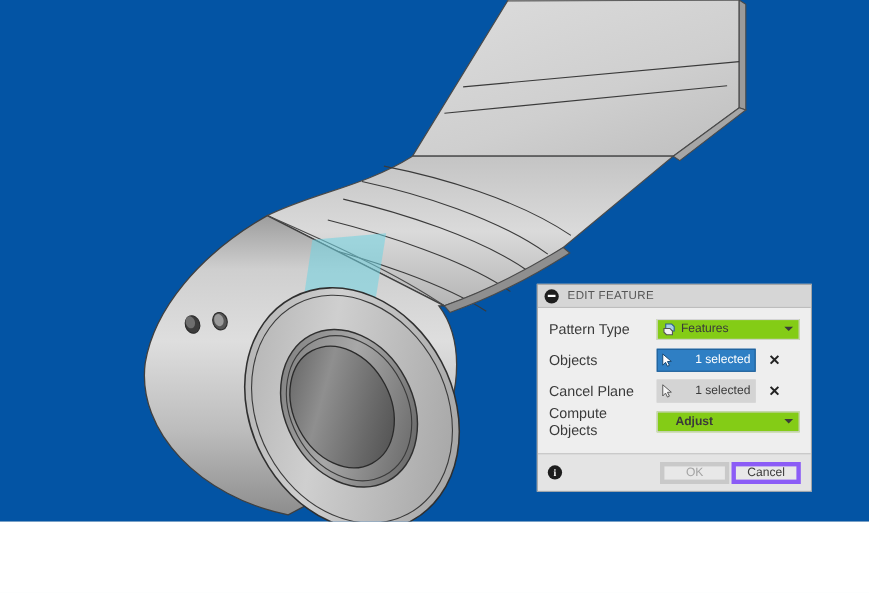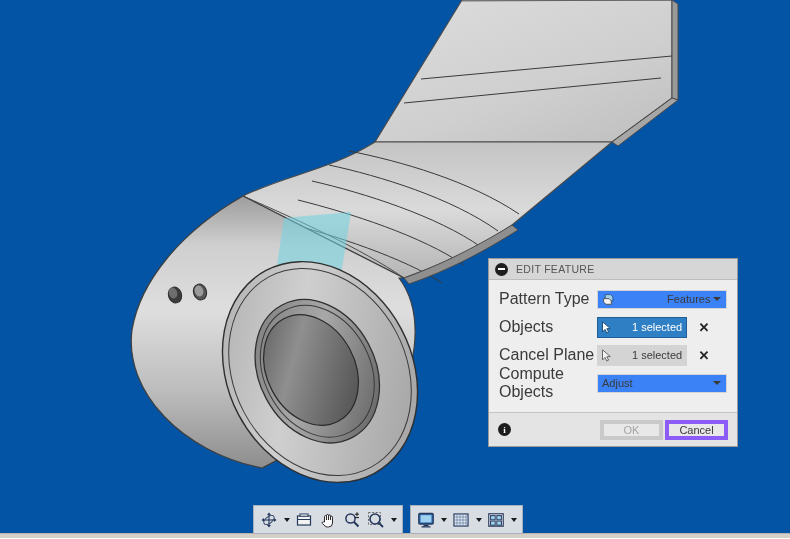--- a/index.html
+++ b/index.html
@@ -11,21 +11,21 @@
     width: 790px;
     height: 539px;
     overflow: hidden;
     font-family: "Liberation Sans", sans-serif;
     -webkit-font-smoothing: antialiased;
   }
 
   #app {
     position: relative;
     width: 790px;
-    height: 538px;
+    height: 474px;
     overflow: hidden;
     background: #d4d0c8;
   }
 
   
   #viewport {
     position: absolute;
     left: 0;
     top: 0;
     width: 790px;
@@ -145,42 +145,41 @@
     background: #eeeeee;
   }
   .row {
     display: flex;
     align-items: center;
     height: 22px;
     margin-bottom: 6px;
   }
   .row-label {
     width: 98px;
-    font-size: 16px;
+    font-size: 13px;
     color: #3a3a3a;
     flex: 0 0 auto;
   }
   .field {
     flex: 1 1 auto;
     height: 19px;
     display: flex;
     align-items: center;
     box-sizing: border-box;
   }
 
   
   .combo {
-    background: #3b82f6;
+    background: #84cc16;
     border: 1px solid #d4d4d4;
     position: relative;
     padding-left: 4px;
     color: #3a3a3a;
     font-size: 11px;
     cursor: default;
-    gap: 48px;
   }
   .combo .combo-arrow {
     position: absolute;
     right: 5px;
     top: 50%;
     margin-top: -2px;
     width: 0; height: 0;
     border-left: 4px solid transparent;
     border-right: 4px solid transparent;
     border-top: 4.5px solid #3a3a3a;
@@ -502,21 +501,21 @@
             </svg>
           </span>
           <span class="sel-text">1 selected</span>
         </div>
         <div class="clear-x">✕</div>
       </div>
 
       <div class="row">
         <div class="row-label">Compute Objects</div>
         <div class="field combo">
-          <span class="combo-text" style="margin-left:0;">Adjust</span>
+          <span class="combo-text" style="margin-left:12px;font-weight:bold;">Adjust</span>
           <span class="combo-arrow"></span>
         </div>
       </div>
 
       <div class="dlg-spacer"></div>
     </div>
 
     <div id="dlg-footer">
       <span class="info-icon">i</span>
       <span class="footer-spacer"></span>

